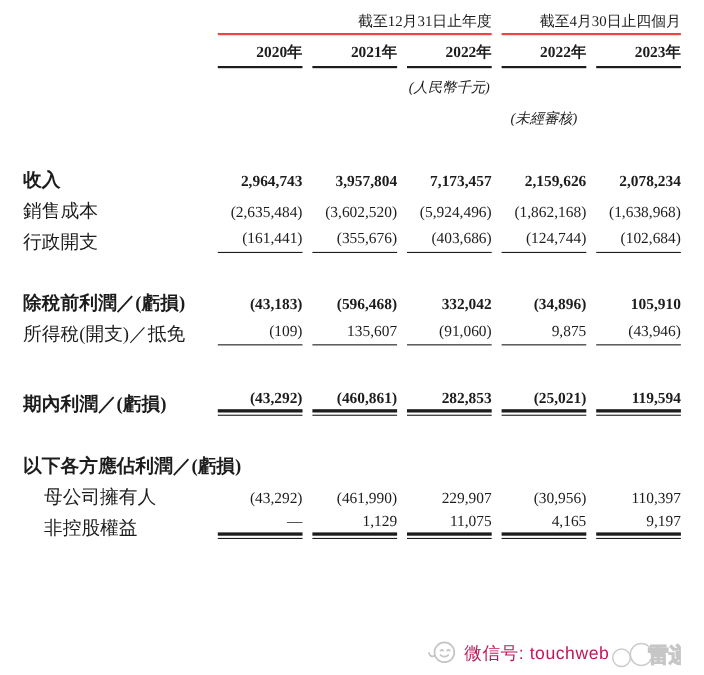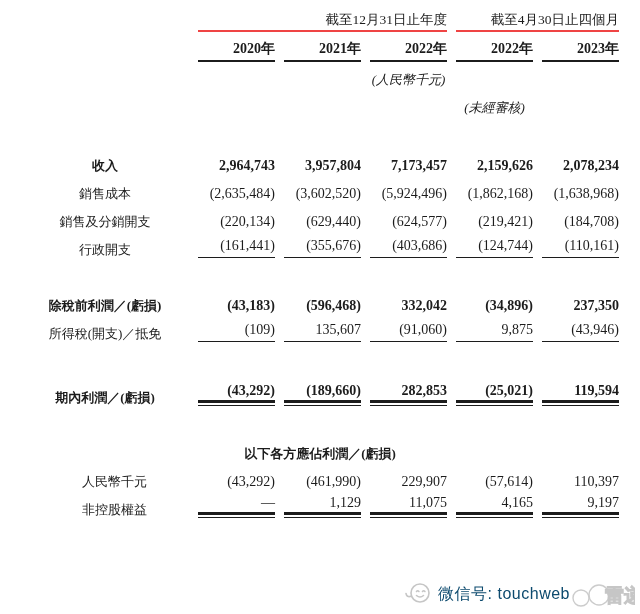--- a/index.html
+++ b/index.html
@@ -13,35 +13,35 @@
   tr.ghead td { height:24px; }
   td.grp { text-align:right; font-weight:normal; border-bottom:2px solid #ef4444; font-size:13.5px; padding-bottom:2px; }
   tr.yhead td { height:30px;margin-top:20px; }
   td.yr { text-align:right; font-weight:bold; border-bottom:2px solid #1c1c1c; padding-bottom:3px; }
   tr.note1 td { height:26px; }
   tr.note2 td { height:28px; }
   td.note { font-style:italic; text-align:center; font-size:13px; }
 
   
   tr.drow td { height:28px; }
-  td.lbl { text-align:center; font-size:13px; }
+  td.lbl { text-align:left; font-size:17px; }
   td.num { text-align:right; }
   .b { font-weight:bold; }
   td.ind { padding-left:19px; }
   td.sgl { border-bottom:1.5px solid #1c1c1c; padding-bottom:3px; }
   td.dbl { border-bottom:1.5px solid #1c1c1c; }
   .din { display:block; text-align:right; border-bottom:3px solid #1c1c1c; margin-bottom:2px; padding-bottom:1px; }
 
   
   tr.sp-a td { height:30px; } tr.sp-b td { height:28px; }
   tr.sp-c td { height:36px; } tr.sp-d td { height:28px; }
 
   
-  .watermark { position:absolute; right:5px; bottom:4px; display:flex; align-items:center;
-               gap:5px; color:#0c4a6e; font-family:"Liberation Sans","DejaVu Sans",sans-serif;
+  .watermark { position:absolute; right:21px; bottom:4px; display:flex; align-items:center;
+               gap:5px; color:#be185d; font-family:"Liberation Sans","DejaVu Sans",sans-serif;
                font-size:16px; white-space:nowrap; }
   .watermark .wm-text { letter-spacing:.5px; }
   .wm-seal { position:relative; margin-left:-4px; }
 </style>
 </head>
 <body>
 
 <table class="fin">
   <colgroup>
     <col style="width:168px">
@@ -102,49 +102,41 @@
   <tr class="drow">
     <td class="lbl">銷售成本</td>
     <td class="num">(2,635,484)</td>
     <td class="num">(3,602,520)</td>
     <td class="num">(5,924,496)</td>
     <td class="num">(1,862,168)</td>
     <td class="num">(1,638,968)</td>
   </tr>
 
 
-  <tr class="drow">
-    <td class="lbl">銷售及分銷開支</td>
-    <td class="num">(220,134)</td>
-    <td class="num">(629,440)</td>
-    <td class="num">(624,577)</td>
-    <td class="num">(219,421)</td>
-    <td class="num">(184,708)</td>
-  </tr>
 
   <tr class="drow">
     <td class="lbl">行政開支</td>
     <td class="num sgl">(161,441)</td>
     <td class="num sgl">(355,676)</td>
     <td class="num sgl">(403,686)</td>
     <td class="num sgl">(124,744)</td>
-    <td class="num sgl">(110,161)</td>
+    <td class="num sgl">(102,684)</td>
   </tr>
 
   <tr class="sp-b">
         <td colspan="6"></td>
       </tr>
 
   <tr class="drow">
     <td class="lbl b">除稅前利潤／(虧損)</td>
     <td class="num b">(43,183)</td>
     <td class="num b">(596,468)</td>
     <td class="num b">332,042</td>
     <td class="num b">(34,896)</td>
-    <td class="num b">237,350</td>
+    <td class="num b">105,910</td>
   </tr>
 
   <tr class="drow">
     <td class="lbl">所得稅(開支)／抵免</td>
     <td class="num sgl">(109)</td>
     <td class="num sgl">135,607</td>
     <td class="num sgl">(91,060)</td>
     <td class="num sgl">9,875</td>
     <td class="num sgl">(43,946)</td>
   </tr>
@@ -152,21 +144,21 @@
   <tr class="sp-c">
         <td colspan="6"></td>
       </tr>
 
   <tr class="drow">
     <td class="lbl b">期內利潤／(虧損)</td>
     <td class="num dbl">
           <span class="din b">(43,292)</span>
         </td>
     <td class="num dbl">
-          <span class="din b">(189,660)</span>
+          <span class="din b">(460,861)</span>
         </td>
     <td class="num dbl">
           <span class="din b">282,853</span>
         </td>
     <td class="num dbl">
           <span class="din b">(25,021)</span>
         </td>
     <td class="num dbl">
           <span class="din b">119,594</span>
         </td>
@@ -174,25 +166,25 @@
 
   <tr class="sp-d">
         <td colspan="6"></td>
       </tr>
 
   <tr class="drow">
     <td class="lbl b" colspan="6">以下各方應佔利潤／(虧損)</td>
   </tr>
 
   <tr class="drow">
-    <td class="lbl ind">人民幣千元</td>
+    <td class="lbl ind">母公司擁有人</td>
     <td class="num">(43,292)</td>
     <td class="num">(461,990)</td>
     <td class="num">229,907</td>
-    <td class="num">(57,614)</td>
+    <td class="num">(30,956)</td>
     <td class="num">110,397</td>
   </tr>
 
   <tr class="drow">
     <td class="lbl ind">非控股權益</td>
     <td class="num dbl">
           <span class="din">—</span>
         </td>
     <td class="num dbl">
           <span class="din">1,129</span>

